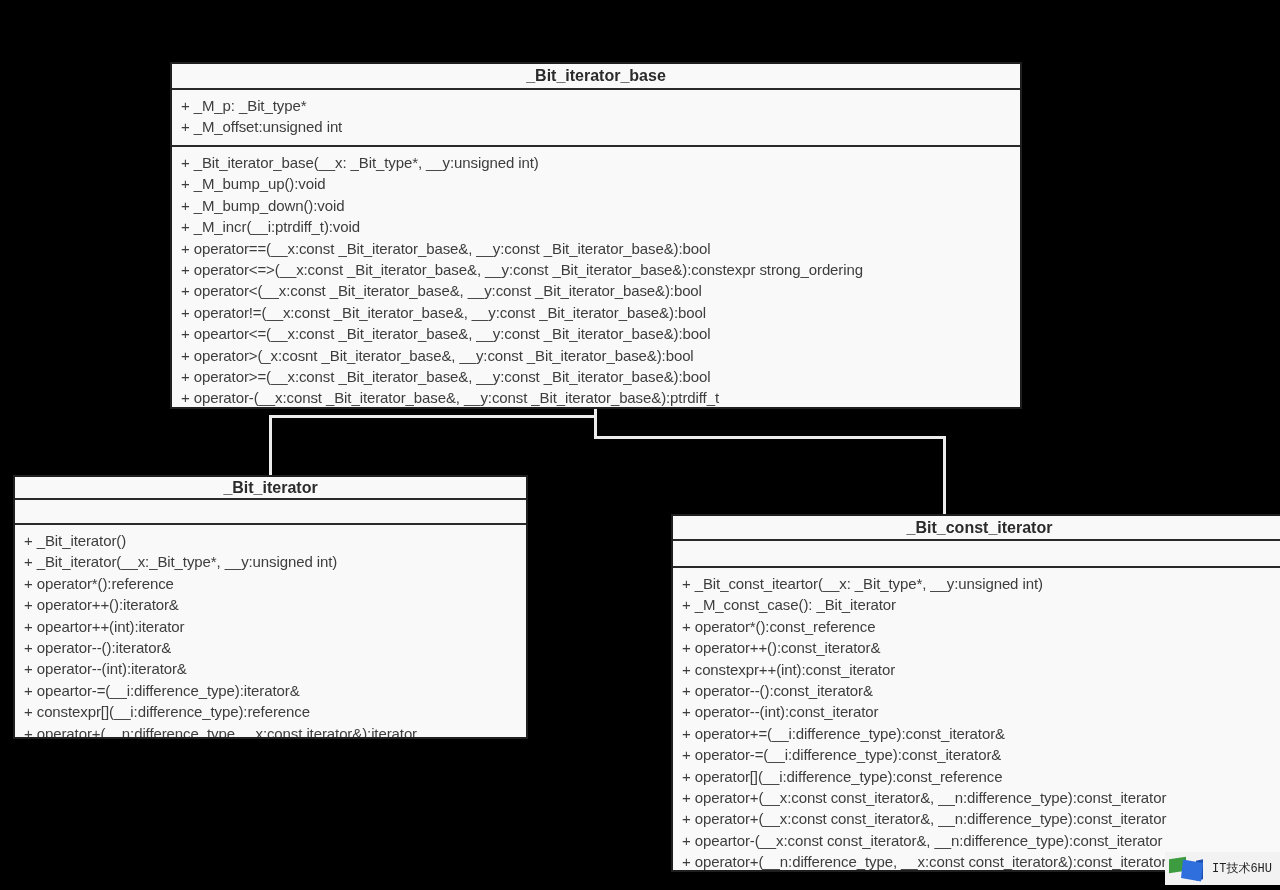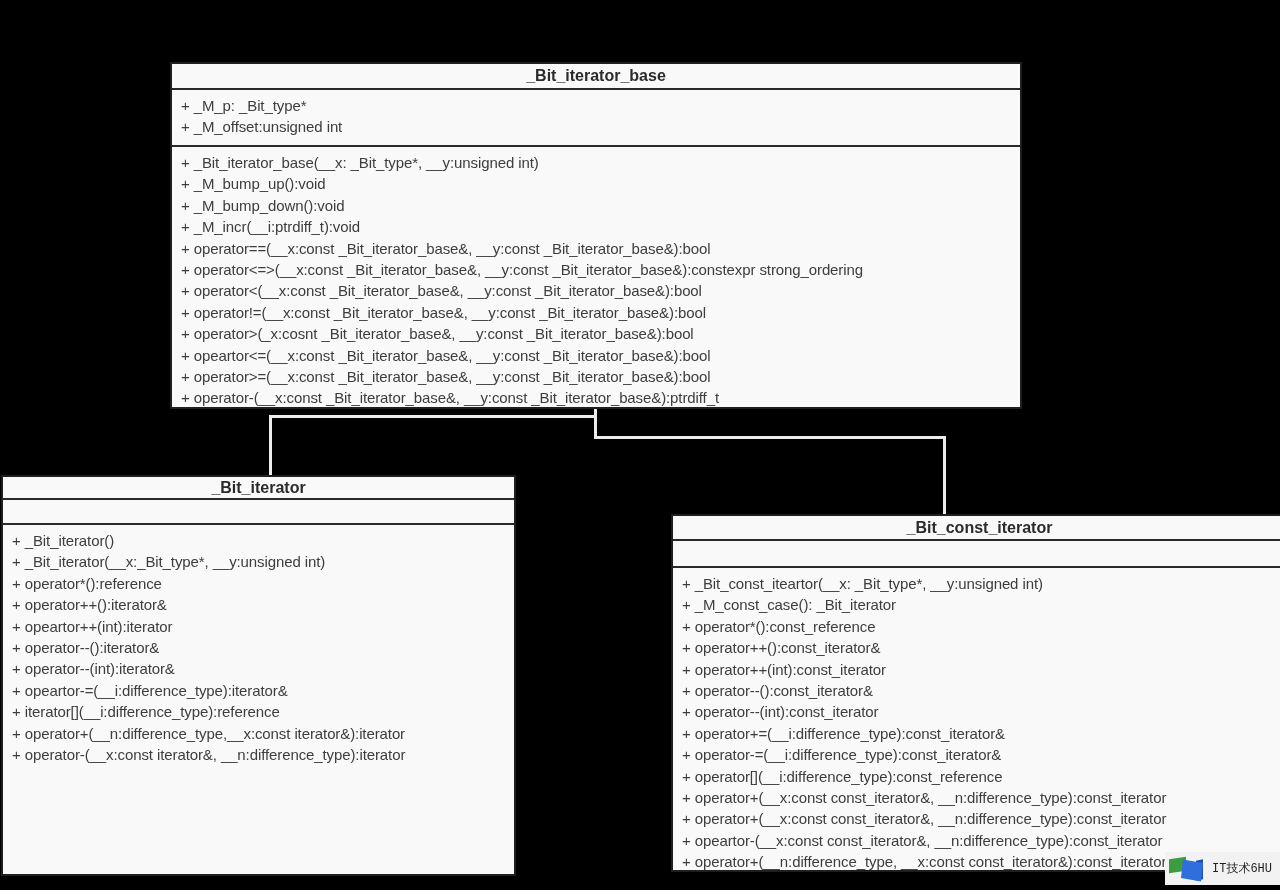--- a/index.html
+++ b/index.html
@@ -48,21 +48,21 @@
     line-height:21.4px;
     white-space:nowrap;
     letter-spacing:-0.1px;
   }
 
   
   #cls-base{left:170px;top:14px;width:852px;height:347px;margin-top:48px;}
   #cls-base .uml-title{height:26px;}
   #cls-base .uml-attrs{height:57px;}
 
-  #cls-iter{left:1px;top:475px;width:515px;height:401px;}
+  #cls-iter{left:13px;top:475px;width:515px;height:264px;}
   #cls-iter .uml-title{height:23px;}
   #cls-iter .uml-attrs{height:25px;}
 
   #cls-citer{left:671px;top:514px;width:617px;height:358px;}
   #cls-citer .uml-title{height:25px;}
   #cls-citer .uml-attrs{height:27px;}
 
   
   .edge{position:absolute;background:#ececec;}
   #edge-mid-vert   {left:594px;top:374px;width:3px;height:65px;}
@@ -127,54 +127,54 @@
       </div>
     <div class="uml-methods">
         <div class="member-line">+ _Bit_iterator_base(__x: _Bit_type*, __y:unsigned int)</div>
         <div class="member-line">+ _M_bump_up():void</div>
         <div class="member-line">+ _M_bump_down():void</div>
         <div class="member-line">+ _M_incr(__i:ptrdiff_t):void</div>
         <div class="member-line">+ operator==(__x:const _Bit_iterator_base&amp;, __y:const _Bit_iterator_base&amp;):bool</div>
         <div class="member-line">+ operator&lt;=&gt;(__x:const _Bit_iterator_base&amp;, __y:const _Bit_iterator_base&amp;):constexpr strong_ordering</div>
         <div class="member-line">+ operator&lt;(__x:const _Bit_iterator_base&amp;, __y:const _Bit_iterator_base&amp;):bool</div>
         <div class="member-line">+ operator!=(__x:const _Bit_iterator_base&amp;, __y:const _Bit_iterator_base&amp;):bool</div>
+        <div class="member-line">+ opeartor&lt;=(__x:const _Bit_iterator_base&amp;, __y:const _Bit_iterator_base&amp;):bool</div>
         <div class="member-line">+ operator&gt;(_x:cosnt _Bit_iterator_base&amp;, __y:const _Bit_iterator_base&amp;):bool</div>
-        <div class="member-line">+ opeartor&lt;=(__x:const _Bit_iterator_base&amp;, __y:const _Bit_iterator_base&amp;):bool</div>
         <div class="member-line">+ operator&gt;=(__x:const _Bit_iterator_base&amp;, __y:const _Bit_iterator_base&amp;):bool</div>
         <div class="member-line">+ operator-(__x:const _Bit_iterator_base&amp;, __y:const _Bit_iterator_base&amp;):ptrdiff_t</div>
       </div>
   </div>
 
   <div class="uml-class" id="cls-iter">
     <div class="uml-title">_Bit_iterator</div>
     <div class="uml-attrs"></div>
     <div class="uml-methods">
         <div class="member-line">+ _Bit_iterator()</div>
         <div class="member-line">+ _Bit_iterator(__x:_Bit_type*, __y:unsigned int)</div>
         <div class="member-line">+ operator*():reference</div>
         <div class="member-line">+ operator++():iterator&amp;</div>
         <div class="member-line">+ opeartor++(int):iterator</div>
         <div class="member-line">+ operator--():iterator&amp;</div>
         <div class="member-line">+ operator--(int):iterator&amp;</div>
         <div class="member-line">+ opeartor-=(__i:difference_type):iterator&amp;</div>
-        <div class="member-line">+ iterator[](__i:difference_type):reference</div>
+        <div class="member-line">+ constexpr[](__i:difference_type):reference</div>
         <div class="member-line">+ operator+(__n:difference_type,__x:const iterator&amp;):iterator</div>
         <div class="member-line">+ operator-(__x:const iterator&amp;, __n:difference_type):iterator</div>
       </div>
   </div>
 
   <div class="uml-class" id="cls-citer">
     <div class="uml-title">_Bit_const_iterator</div>
     <div class="uml-attrs"></div>
     <div class="uml-methods">
         <div class="member-line">+ _Bit_const_iteartor(__x: _Bit_type*, __y:unsigned int)</div>
         <div class="member-line">+ _M_const_case(): _Bit_iterator</div>
         <div class="member-line">+ operator*():const_reference</div>
         <div class="member-line">+ operator++():const_iterator&amp;</div>
-        <div class="member-line">+ operator++(int):const_iterator</div>
+        <div class="member-line">+ constexpr++(int):const_iterator</div>
         <div class="member-line">+ operator--():const_iterator&amp;</div>
         <div class="member-line">+ operator--(int):const_iterator</div>
         <div class="member-line">+ operator+=(__i:difference_type):const_iterator&amp;</div>
         <div class="member-line">+ operator-=(__i:difference_type):const_iterator&amp;</div>
         <div class="member-line">+ operator[](__i:difference_type):const_reference</div>
         <div class="member-line">+ operator+(__x:const const_iterator&amp;, __n:difference_type):const_iterator</div>
         <div class="member-line">+ operator+(__x:const const_iterator&amp;, __n:difference_type):const_iterator</div>
         <div class="member-line">+ opeartor-(__x:const const_iterator&amp;, __n:difference_type):const_iterator</div>
         <div class="member-line">+ operator+(__n:difference_type, __x:const const_iterator&amp;):const_iterator</div>
       </div>

